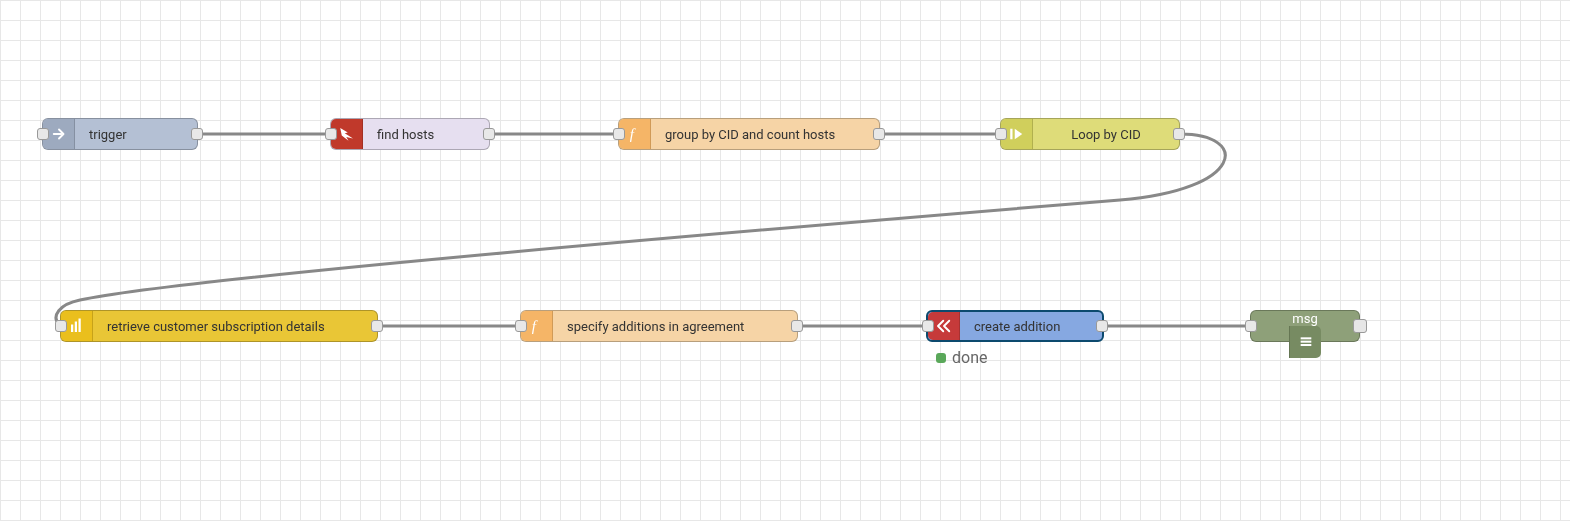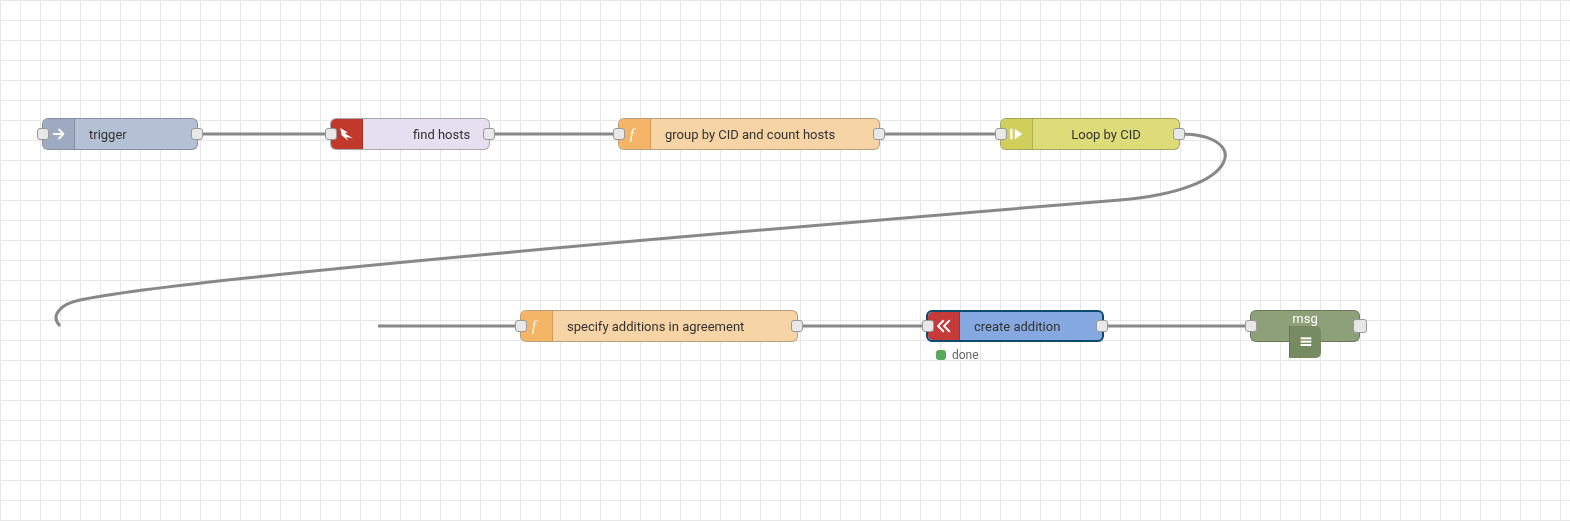--- a/index.html
+++ b/index.html
@@ -63,21 +63,21 @@
     white-space:nowrap;
     flex:1 1 auto;
     color:#333;
     font-size:13px;
   }
 
   
   .node-trigger .icon { background:#9daabf; }
   .node-trigger { background:#b4c0d4; }
   .node-find .icon { background:#c0392b; }
-  .node-find { background:#e6dff0;gap:36px; }
+  .node-find { background:#e6dff0; }
   .node-fn .icon { background:#f5b567; color:#fff;}
   .node-fn { background:#f6d4a6; }
   .node-loop .icon { background:#d0cf5c; }
   .node-loop { background:#dedc79;text-align:center; }
   .node-retrieve .icon { background:#eabf1d;}
   .node-retrieve { background:#e9c636; }
   .node-create { background:#86a8e1; border:2px solid #0c4a6e; }
   .node-create .icon { background:#c63a3a; }
   .node-debug { background:#8ea079;flex-direction:column; }
   .node-debug .label { color:#fff; }
@@ -93,21 +93,21 @@
     margin-top:-6px;
     cursor:crosshair;
   }
   .port.in { left:-6px; }
   .port.out { right:-6px; }
 
   .status {
     position:absolute;
     left:8px;
     top:36px;
-    font-size:12px;
+    font-size:16px;
     color:#666;
     display:flex;
     align-items:center;
     gap:6px;
   }
   .status .dot {
     width:10px;
     height:10px;
     border-radius:3px;
     background:#5aa85a;
@@ -187,20 +187,32 @@
     <div class="icon">
       <svg width="18" height="18" viewBox="0 0 24 24" fill="#fff">
         <rect x="3" y="5" width="3" height="14"></rect>
         <path d="M9 5 L19 12 L9 19 Z"></path>
       </svg>
     </div>
     <div class="label">Loop by CID</div>
     <div class="port out"></div>
   </div>
 
+  <div class="node node-retrieve" style="left:60px; top:310px; width:318px;">
+    <div class="port in"></div>
+    <div class="icon">
+      <svg width="18" height="18" viewBox="0 0 24 24" fill="#fff">
+        <rect x="4" y="10" width="3" height="10"></rect>
+        <rect x="9" y="6" width="3" height="14"></rect>
+        <rect x="14" y="2" width="3" height="18"></rect>
+      </svg>
+    </div>
+    <div class="label">retrieve customer subscription details</div>
+    <div class="port out"></div>
+  </div>
 
   <div class="node node-fn" style="left:520px; top:310px; width:278px;">
     <div class="port in"></div>
     <div class="icon">
       <svg width="18" height="18" viewBox="0 0 24 24">
         <text x="5" y="18" font-family="serif" font-style="italic" font-size="20" fill="#fff">f</text>
       </svg>
     </div>
     <div class="label">specify additions in agreement</div>
     <div class="port out"></div>

